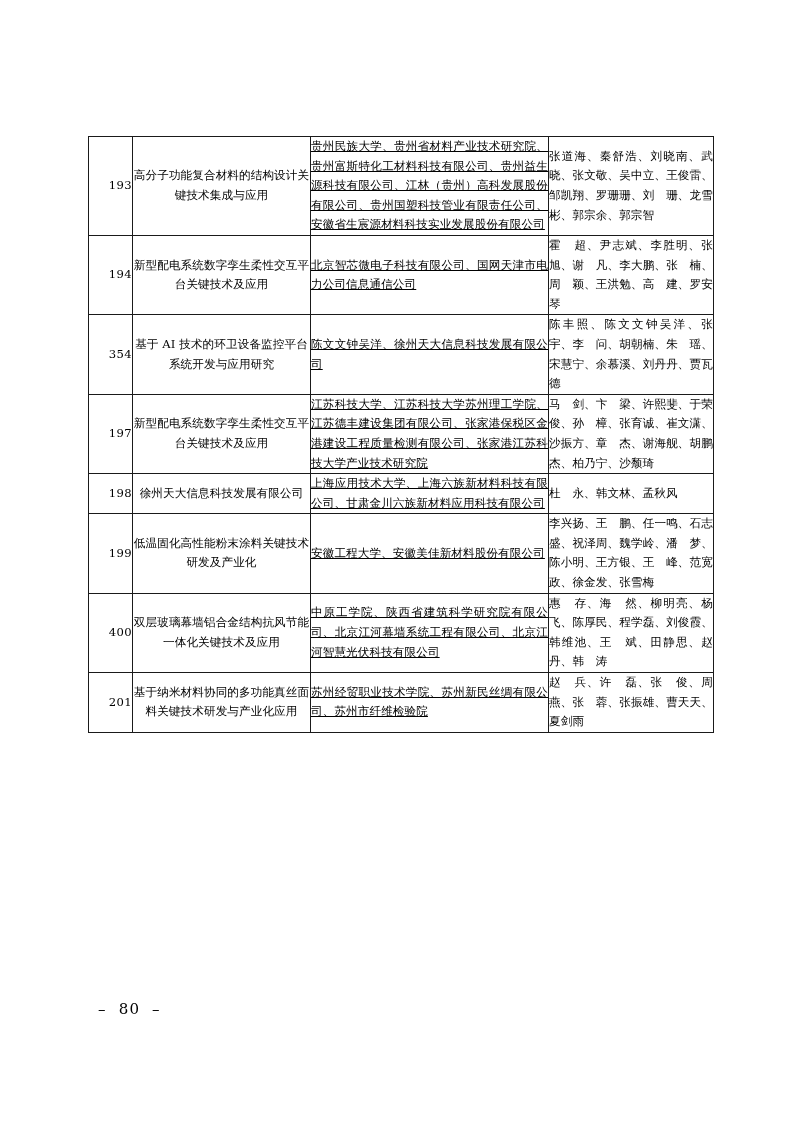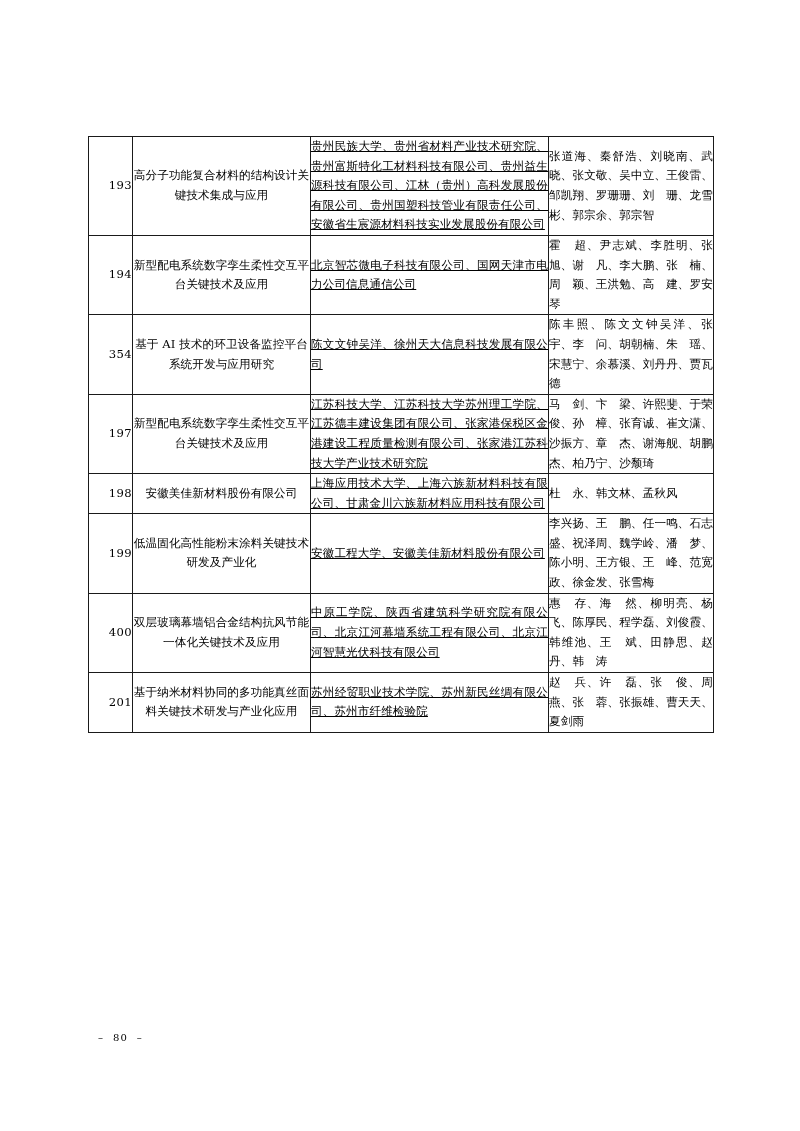--- a/index.html
+++ b/index.html
@@ -66,23 +66,23 @@
     text-align-last: left;
     letter-spacing: 0.1px;
   }
   .cell-org.v-center,
   .cell-people.v-center {
     vertical-align: middle;
   }
   .footer {
     position: absolute;
     left: 98px;
-    top: 1032px;
+    top: 1000px;
     font-family: "DejaVu Serif", "Liberation Serif", serif;
-    font-size: 10px;
+    font-size: 15px;
     letter-spacing: 1.2px;
     white-space: pre;
   }
 </style>
 </head>
 <body>
 
 <div class="page">
 
   <table class="award-table">
@@ -118,21 +118,21 @@
 
       <tr>
         <td class="cell-index">197</td>
         <td class="cell-title">新型配电系统数字孪生柔性交互平台关键技术及应用</td>
         <td class="cell-org">江苏科技大学、江苏科技大学苏州理工学院、江苏德丰建设集团有限公司、张家港保税区金港建设工程质量检测有限公司、张家港江苏科技大学产业技术研究院</td>
         <td class="cell-people">马　剑、卞　梁、许熙斐、于荣俊、孙　樟、张育诚、崔文潇、沙振方、章　杰、谢海舰、胡鹏杰、柏乃宁、沙颓琦</td>
       </tr>
 
       <tr>
         <td class="cell-index">198</td>
-        <td class="cell-title">安徽美佳新材料股份有限公司</td>
+        <td class="cell-title">徐州天大信息科技发展有限公司</td>
         <td class="cell-org">上海应用技术大学、上海六族新材料科技有限公司、甘肃金川六族新材料应用科技有限公司</td>
         <td class="cell-people v-center">杜　永、韩文林、孟秋风</td>
       </tr>
 
       <tr>
         <td class="cell-index">199</td>
         <td class="cell-title">低温固化高性能粉末涂料关键技术研发及产业化</td>
         <td class="cell-org v-center">安徽工程大学、安徽美佳新材料股份有限公司</td>
         <td class="cell-people">李兴扬、王　鹏、任一鸣、石志盛、祝泽周、魏学岭、潘　梦、陈小明、王方银、王　峰、范宽政、徐金发、张雪梅</td>
       </tr>

